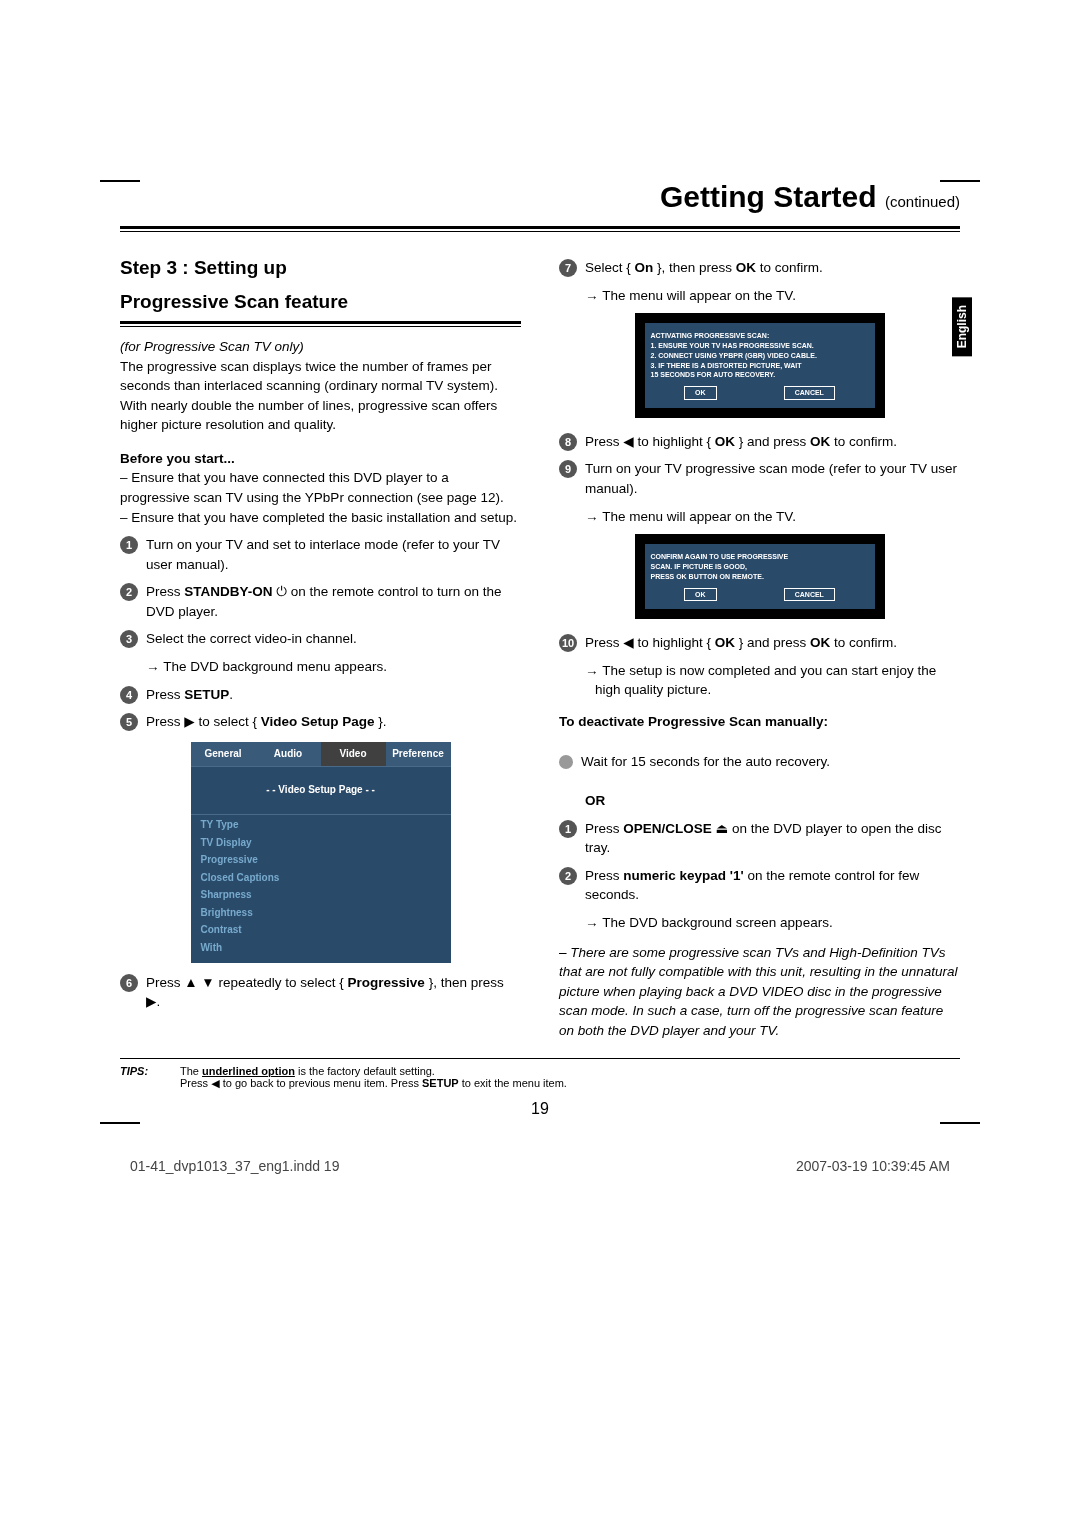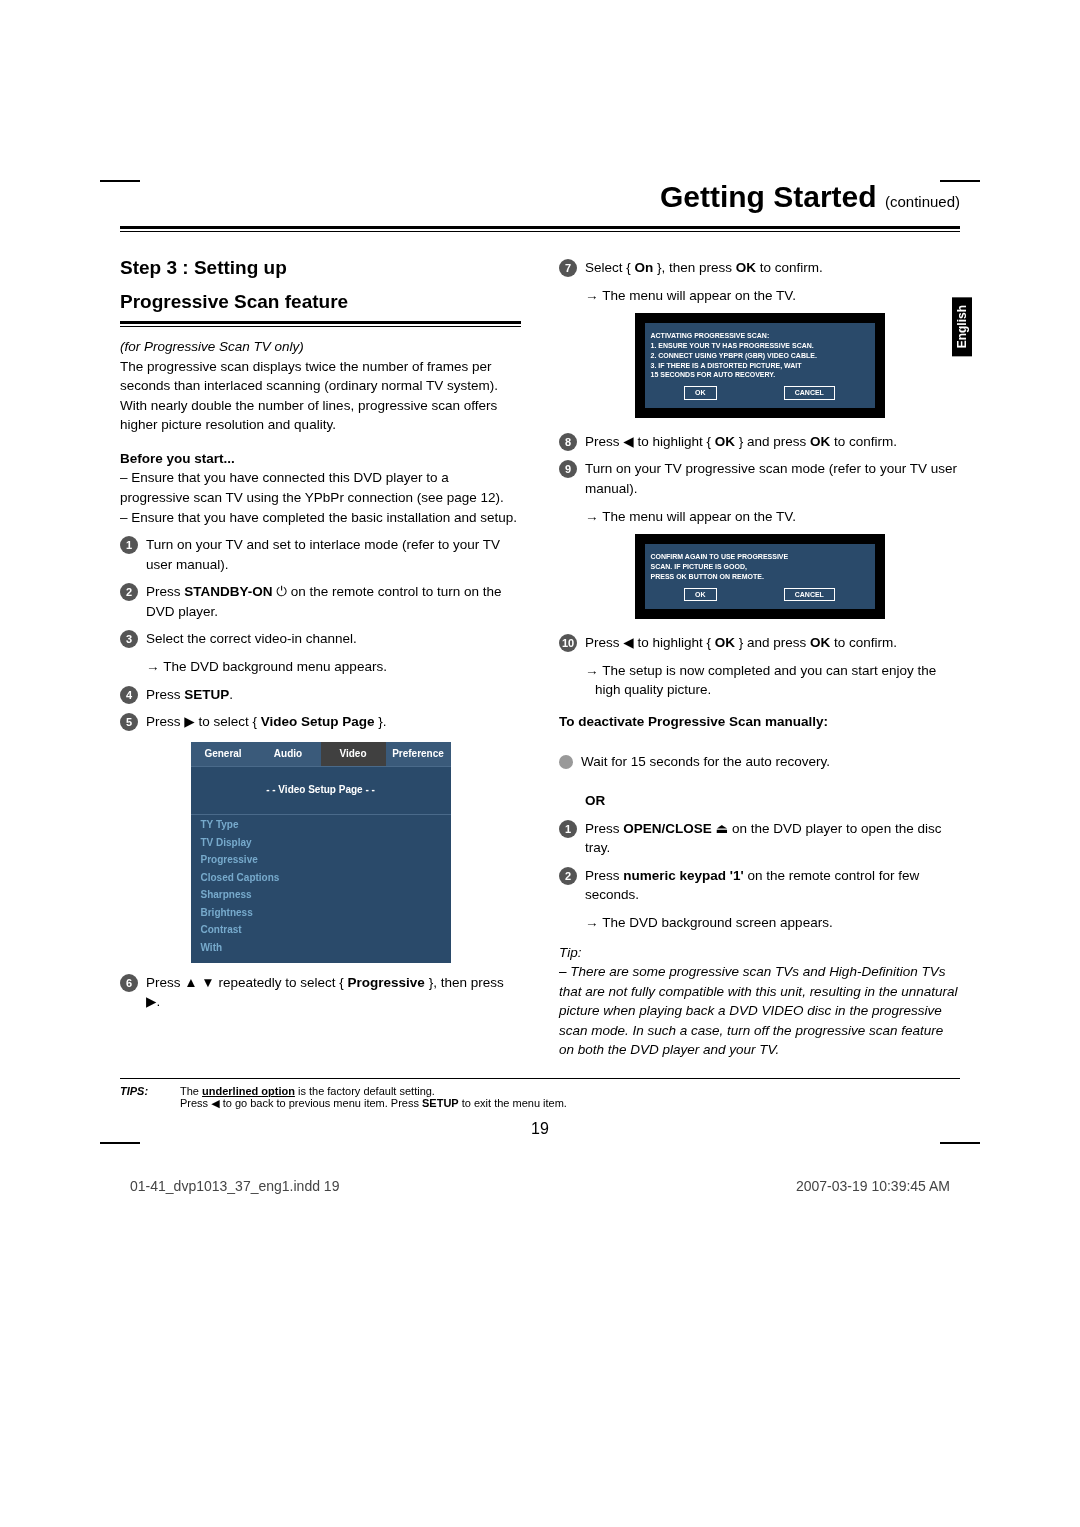--- a/index.html
+++ b/index.html
@@ -311,21 +311,20 @@
 
       <div class="step-row">
         <div class="step-num">2</div>
         <div class="step-content">
           <span>Press </span><span class="bold">numeric keypad '1'</span><span> on the remote control for few seconds.</span>
         </div>
       </div>
       <div class="arrow-line"><span class="arrow">→ </span><span>The DVD background screen appears.</span></div>
 
       <div class="tip-block">
-        <div>Tip:</div>
         <div>– There are some progressive scan TVs and High-Definition TVs that are not fully compatible with this unit, resulting in the unnatural picture when playing back a DVD VIDEO disc in the progressive scan mode. In such a case, turn off the progressive scan feature on both the DVD player and your TV.</div>
       </div>
     </div>
   </div>
 
   <div class="tips-footer">
     <div class="tips-label">TIPS:</div>
     <div class="tips-body">
       <span>The </span><span class="underline">underlined option</span><span> is the factory default setting.</span><br>
       <span>Press ◀ to go back to previous menu item. Press </span><span class="bold">SETUP</span><span> to exit the menu item.</span>

